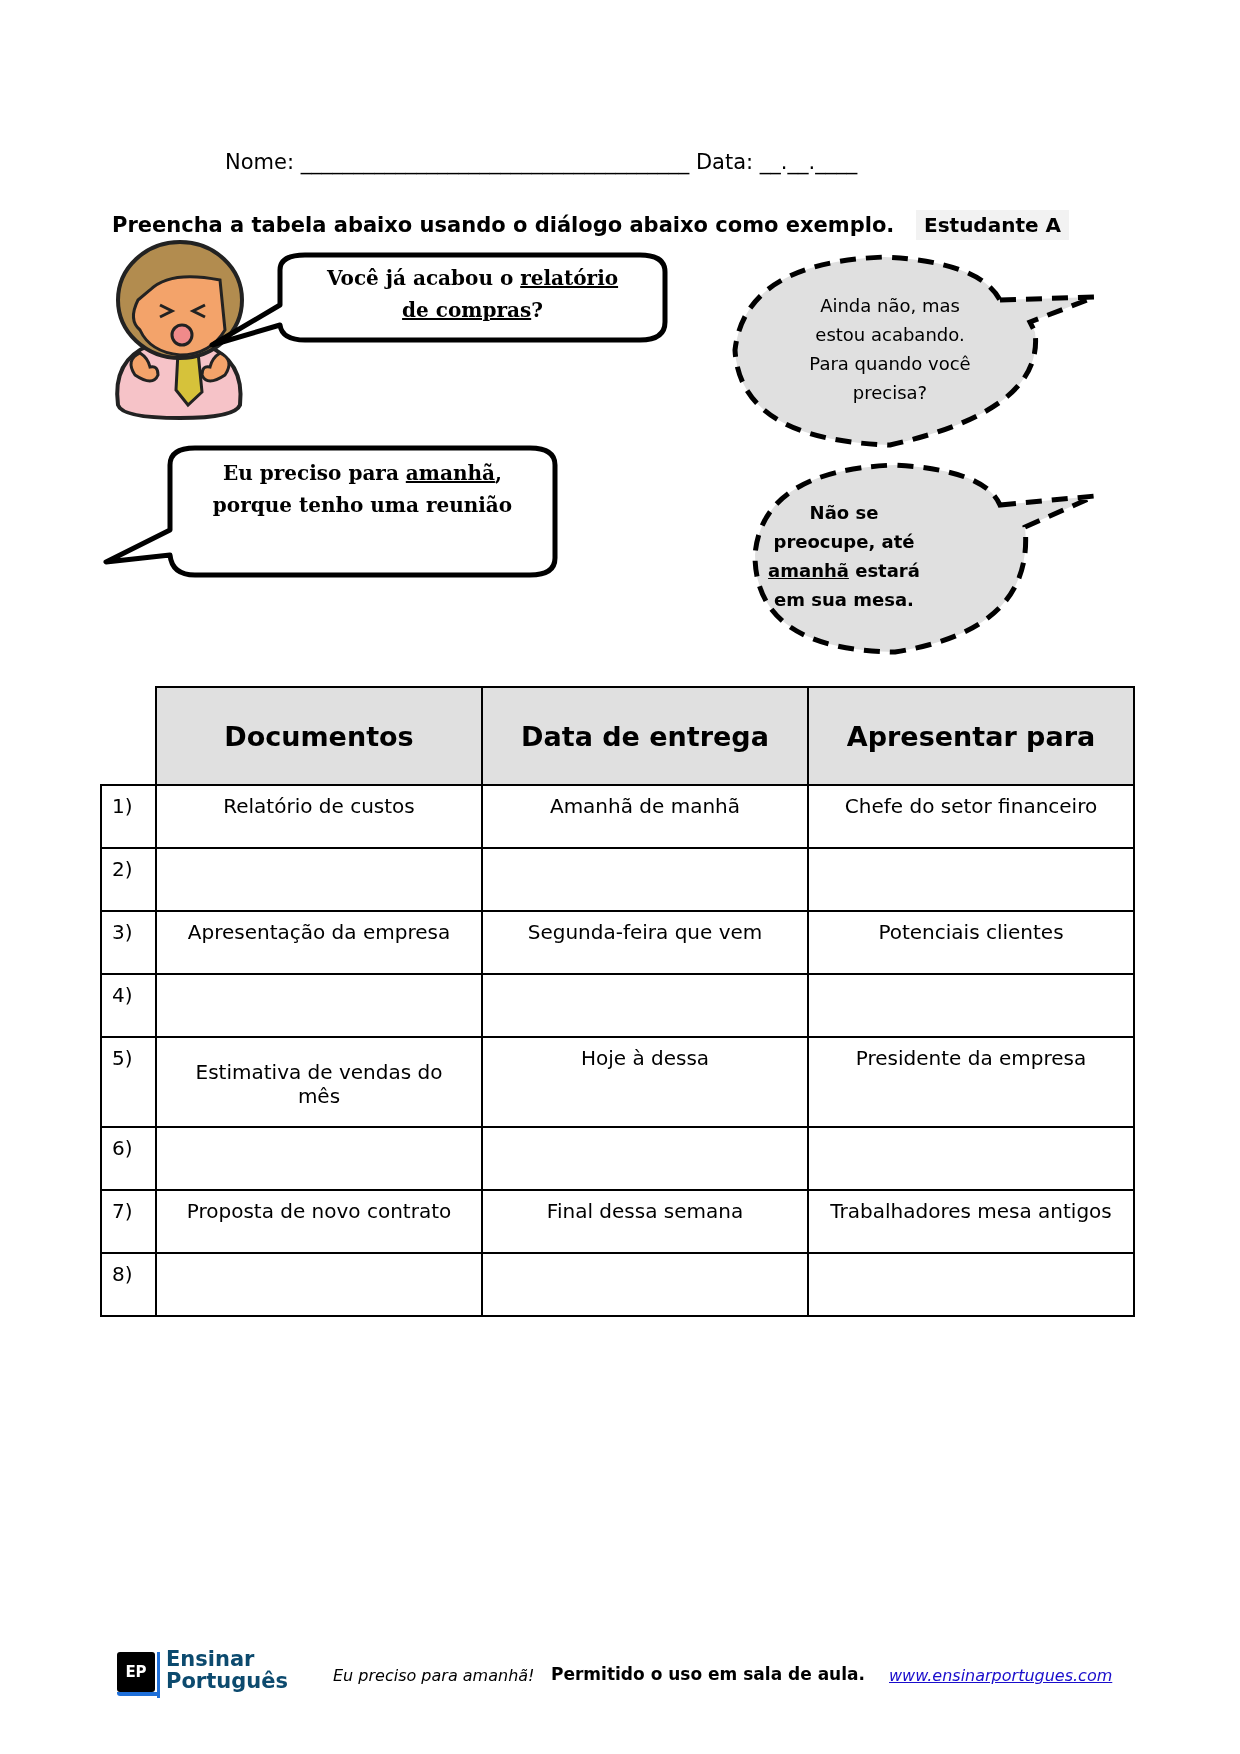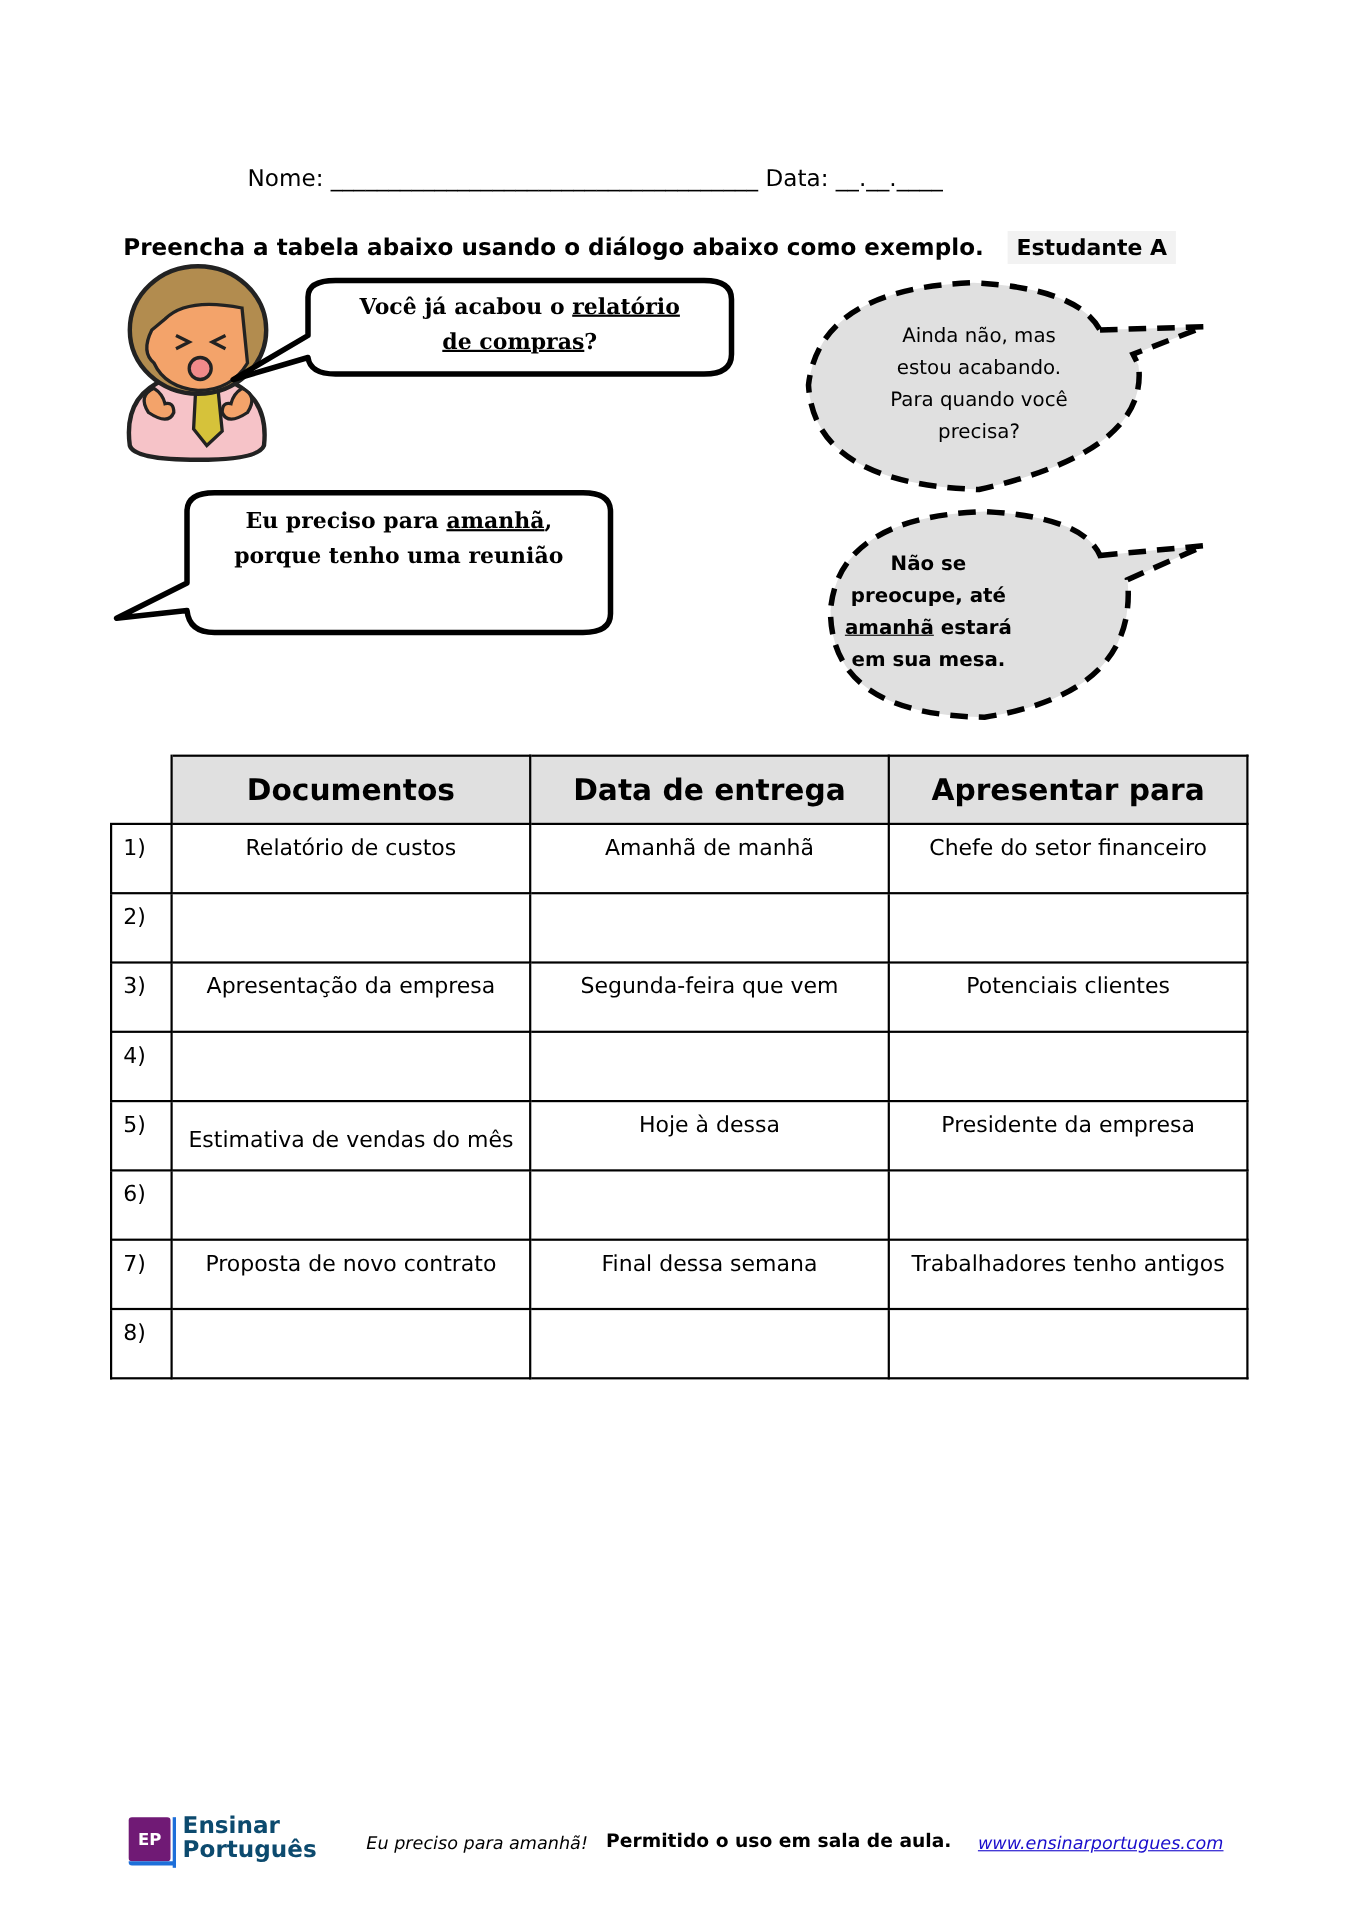--- a/index.html
+++ b/index.html
@@ -11,30 +11,30 @@
   .student-badge { left: 916px; top: 210px; background: #f2f2f2; font-size: 20px; font-weight: bold; padding: 3px 8px; }
 
   svg.bubbles { position: absolute; left: 0; top: 0; }
 
   .bubble-text { position: absolute; text-align: center; }
   .bt-bold { font-family: "DejaVu Serif", serif; font-weight: bold; font-size: 20px; line-height: 32px; }
   .bt-light { font-family: "DejaVu Sans", sans-serif; font-size: 18px; line-height: 29px; }
   .u { text-decoration: underline; }
 
   table.grid { position: absolute; left: 100px; top: 686px; border-collapse: collapse; }
-  table.grid td, table.grid th { border: 2px solid #000; padding: 0; vertical-align: top; }
+  table.grid td, table.grid th { border: 2px solid #000; padding: 18px; vertical-align: top; }
   table.grid th { background: #e0e0e0; height: 60px; font-size: 27px; font-weight: bold; vertical-align: middle; text-align: center; }
   table.grid th.blank { background: #fff; border-top: none; border-left: none; }
   table.grid td { height: 63px; font-size: 20px; text-align: center; padding-top: 8px; box-sizing: border-box; }
   table.grid td.num { width: 55px; text-align: left; padding-left: 10px; }
   td.col { width: 326px; }
   td.low { padding-top: 22px !important; }
 
   .footer-logo { left: 117px; top: 1652px; }
-  .logo-box { position: absolute; left: 0; top: 0; width: 38px; height: 40px; background: #701a75; border-radius: 3px; color: #fff; font-weight: bold; font-size: 15px; display: flex; align-items: center; justify-content: center; }
+  .logo-box { position: absolute; left: 0; top: 0; width: 38px; height: 40px; background: #000000; border-radius: 3px; color: #fff; font-weight: bold; font-size: 15px; display: flex; align-items: center; justify-content: center; }
   .logo-spine { position: absolute; left: 40px; top: 0; width: 3px; height: 46px; background: #1e6fd9; }
   .logo-base { position: absolute; left: 0; top: 40px; width: 43px; height: 4px; background: #1e6fd9; border-radius: 0 0 3px 3px; }
   .logo-text { position: absolute; left: 49px; top: -4px; font-size: 21px; font-weight: bold; color: #0c4a6e; line-height: 22px; white-space: nowrap; }
 
   .footer-tag { left: 333px; top: 1666px; font-size: 16px; font-style: italic; }
   .footer-perm { left: 551px; top: 1664px; font-size: 17px; font-weight: bold; }
   .footer-link { left: 889px; top: 1666px; font-size: 16px; font-style: italic; color: #1a0dcc; text-decoration: underline; }
 </style>
 </head>
 <body>
@@ -140,21 +140,21 @@
   <tr>
     <td class="num">6)</td>
     <td class="col"></td>
     <td class="col"></td>
     <td class="col"></td>
   </tr>
   <tr>
     <td class="num">7)</td>
     <td class="col">Proposta de novo contrato</td>
     <td class="col">Final dessa semana</td>
-    <td class="col">Trabalhadores tenho antigos</td>
+    <td class="col">Trabalhadores mesa antigos</td>
   </tr>
   <tr>
     <td class="num">8)</td>
     <td class="col"></td>
     <td class="col"></td>
     <td class="col"></td>
   </tr>
 </tbody>
   </table>
 

